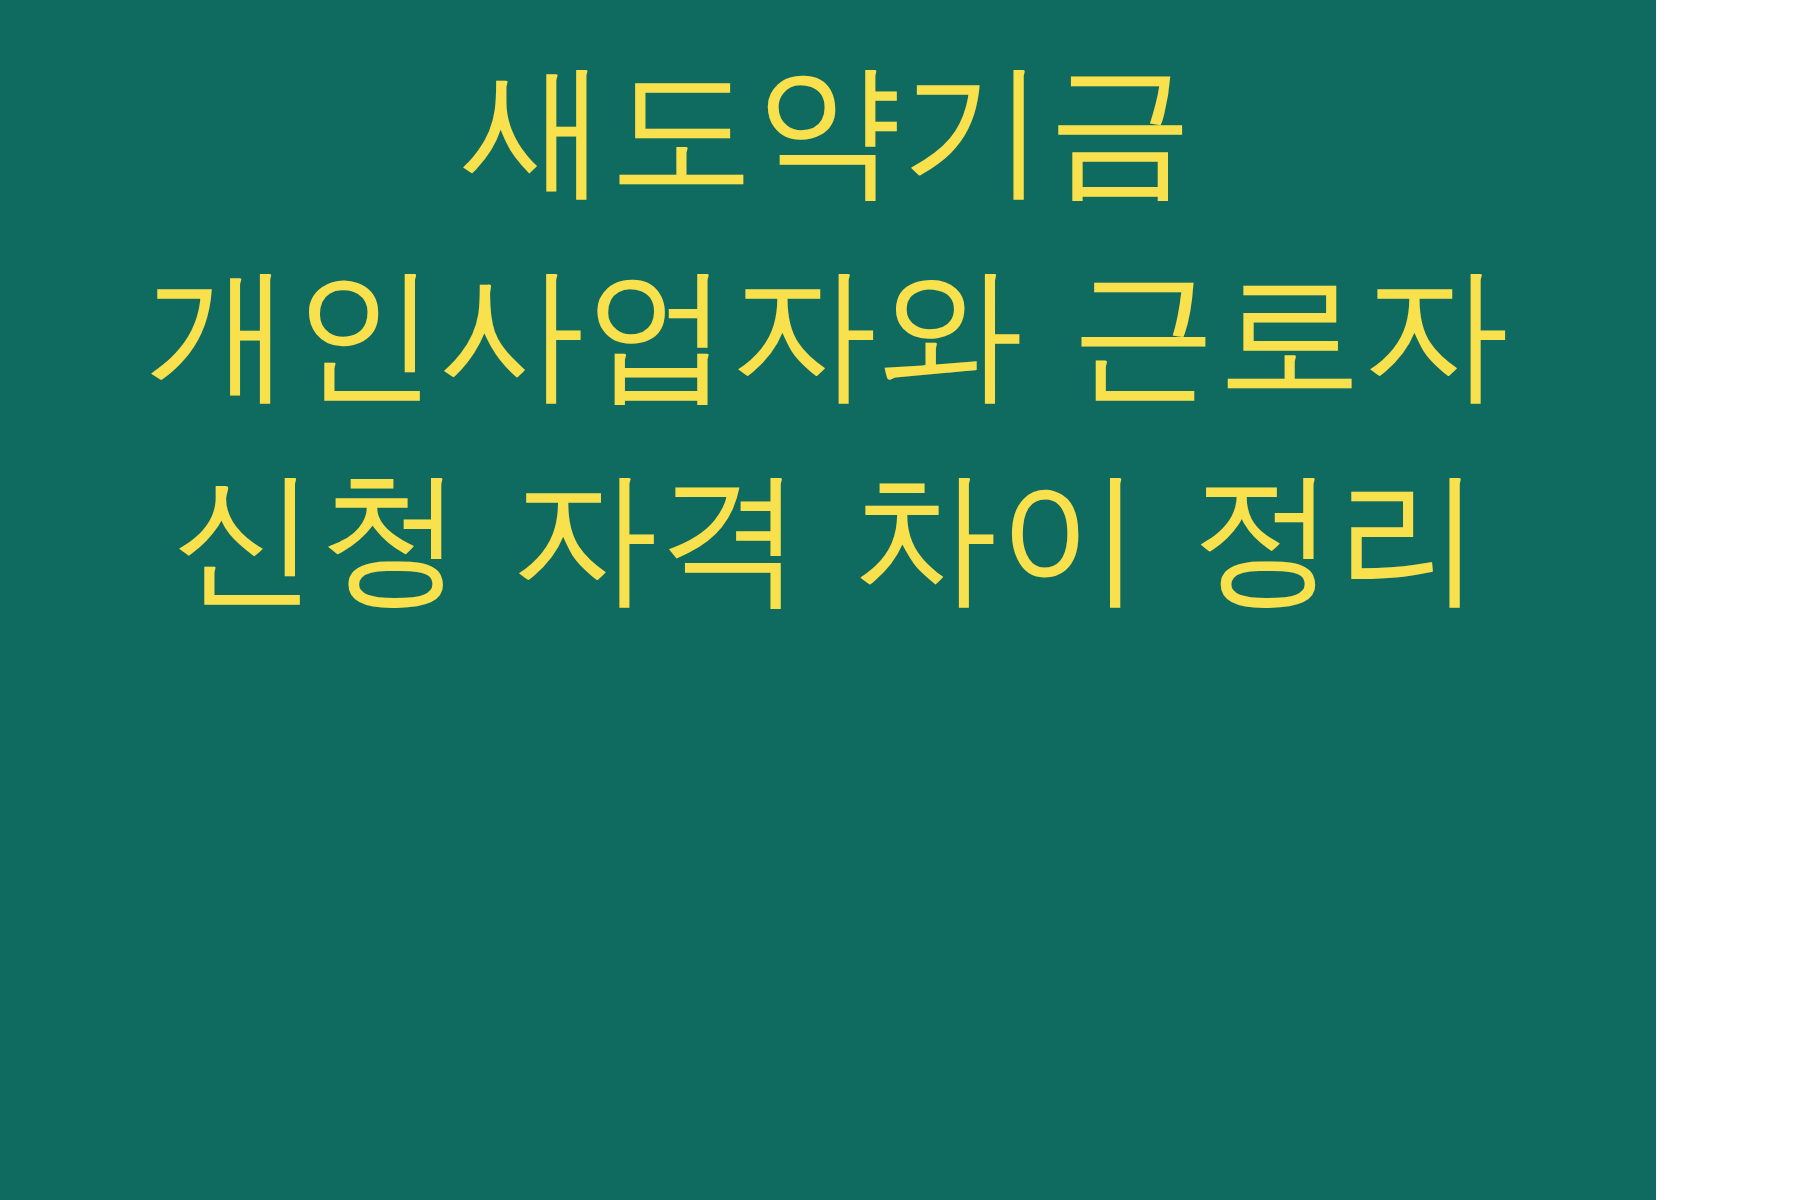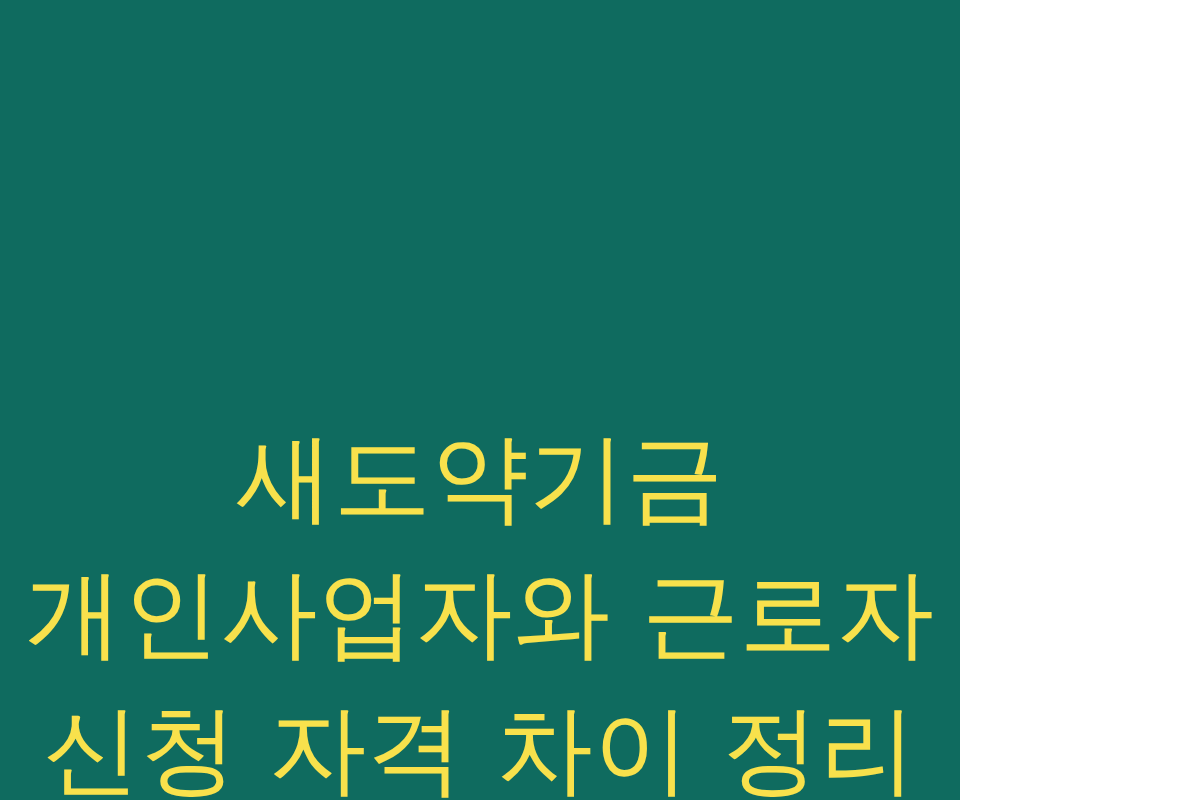--- a/index.html
+++ b/index.html
@@ -11,25 +11,25 @@
   body {
     width: 1200px;
     height: 800px;
     overflow: hidden;
     font-family: "Liberation Sans", "DejaVu Sans", sans-serif;
   }
 
   
   .thumbnail-card {
     position: relative;
-    width: 960px;
+    width: 1104px;
     height: 800px;
     background-color: #0f6b5f;
     display: flex;
-    align-items: flex-end;
+    align-items: flex-start;
     justify-content: center;
     box-sizing: border-box;
   }
 
   .headline-block {
     width: 1000px;
     margin: 0;
     padding: 0;
     text-align: center;
     

